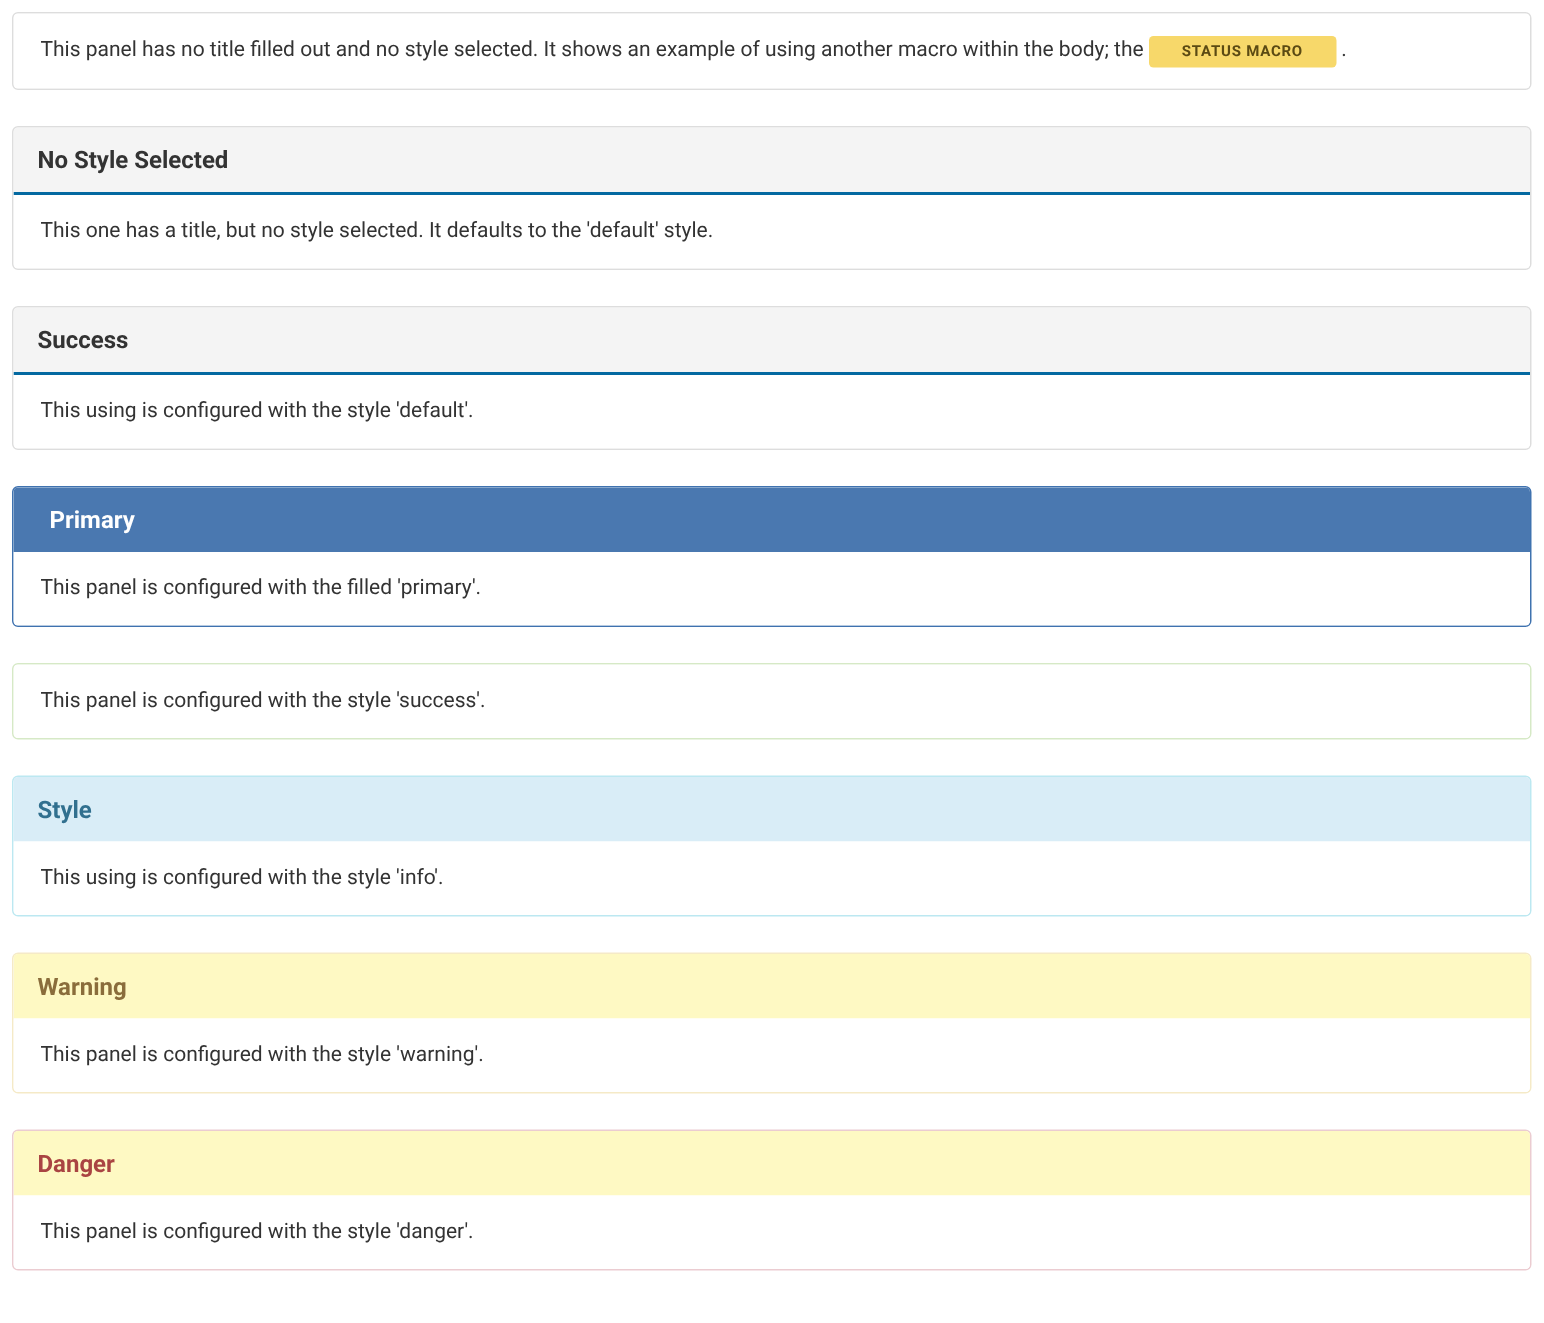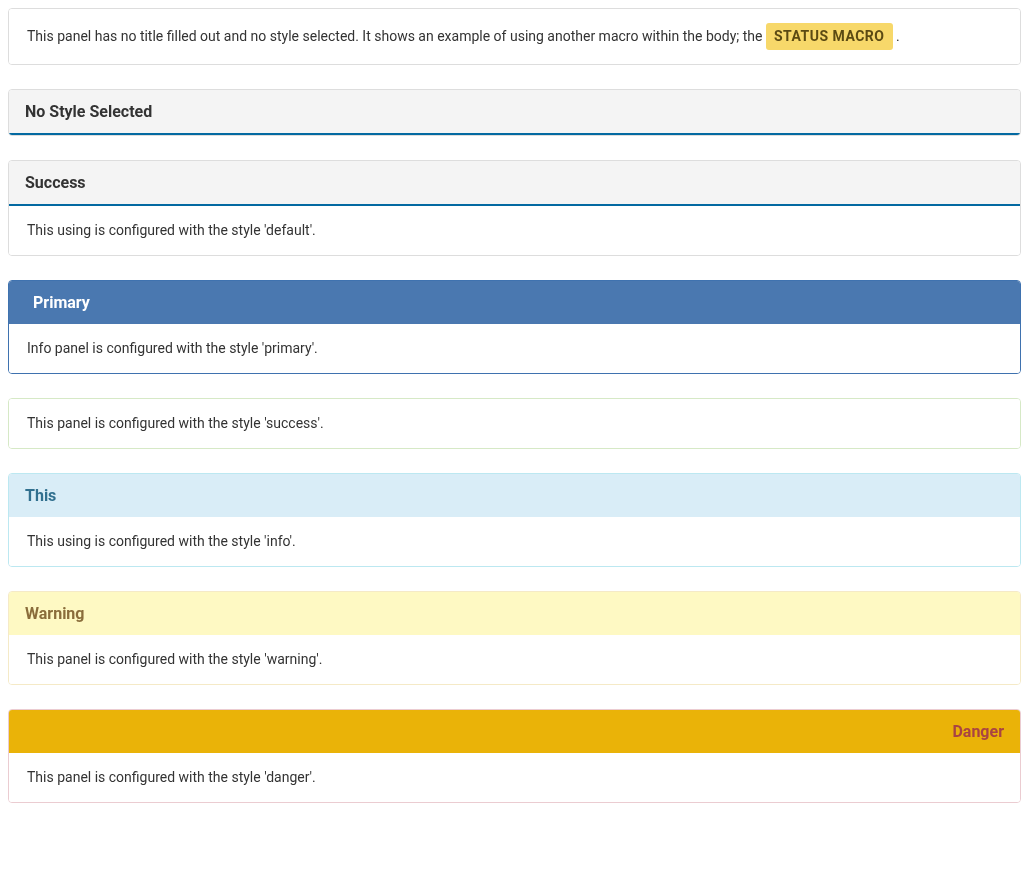--- a/index.html
+++ b/index.html
@@ -65,32 +65,31 @@
   }
   .style-warning .panel-header {
     background: #fef9c3;
     color: #8a6d3b;
   }
   
   .style-danger {
     border-color: #ebccd1;
   }
   .style-danger .panel-header {
-    background: #eab308;
+    background: #fef9c3;
     color: #a94442;
-    text-align: right;
   }
   .status-macro {
     display: inline-block;
     background: #f7d86a;
     color: #5b4a13;
-    font-size: 14px;
+    font-size: 10px;
     font-weight: 700;
     letter-spacing: 0.5px;
-    padding: 3px 8px;
+    padding: 3px 22px;
     border-radius: 3px;
     vertical-align: baseline;
     text-transform: uppercase;
   }
   .body-text {
     line-height: 1.5;
   }
 </style>
 </head>
 <body>
@@ -98,38 +97,39 @@
 <div class="panel style-none">
   <div class="panel-body body-text">
     <span>This panel has no title filled out and no style selected. It shows an example of using another macro within the body; the </span>
     <span class="status-macro">STATUS MACRO</span>
     <span> .</span>
   </div>
 </div>
 
 <div class="panel style-default">
   <div class="panel-header">No Style Selected</div>
+  <div class="panel-body body-text">This one has a title, but no style selected. It defaults to the 'default' style.</div>
 </div>
 
 <div class="panel style-default">
   <div class="panel-header">Success</div>
   <div class="panel-body body-text">This using is configured with the style 'default'.</div>
 </div>
 
 <div class="panel style-primary">
   <div class="panel-header">Primary</div>
-  <div class="panel-body body-text">Info panel is configured with the style 'primary'.</div>
+  <div class="panel-body body-text">This panel is configured with the filled 'primary'.</div>
 </div>
 
 <div class="panel style-success">
   <div class="panel-body body-text">This panel is configured with the style 'success'.</div>
 </div>
 
 <div class="panel style-info">
-  <div class="panel-header">This</div>
+  <div class="panel-header">Style</div>
   <div class="panel-body body-text">This using is configured with the style 'info'.</div>
 </div>
 
 <div class="panel style-warning">
   <div class="panel-header">Warning</div>
   <div class="panel-body body-text">This panel is configured with the style 'warning'.</div>
 </div>
 
 <div class="panel style-danger">
   <div class="panel-header">Danger</div>

